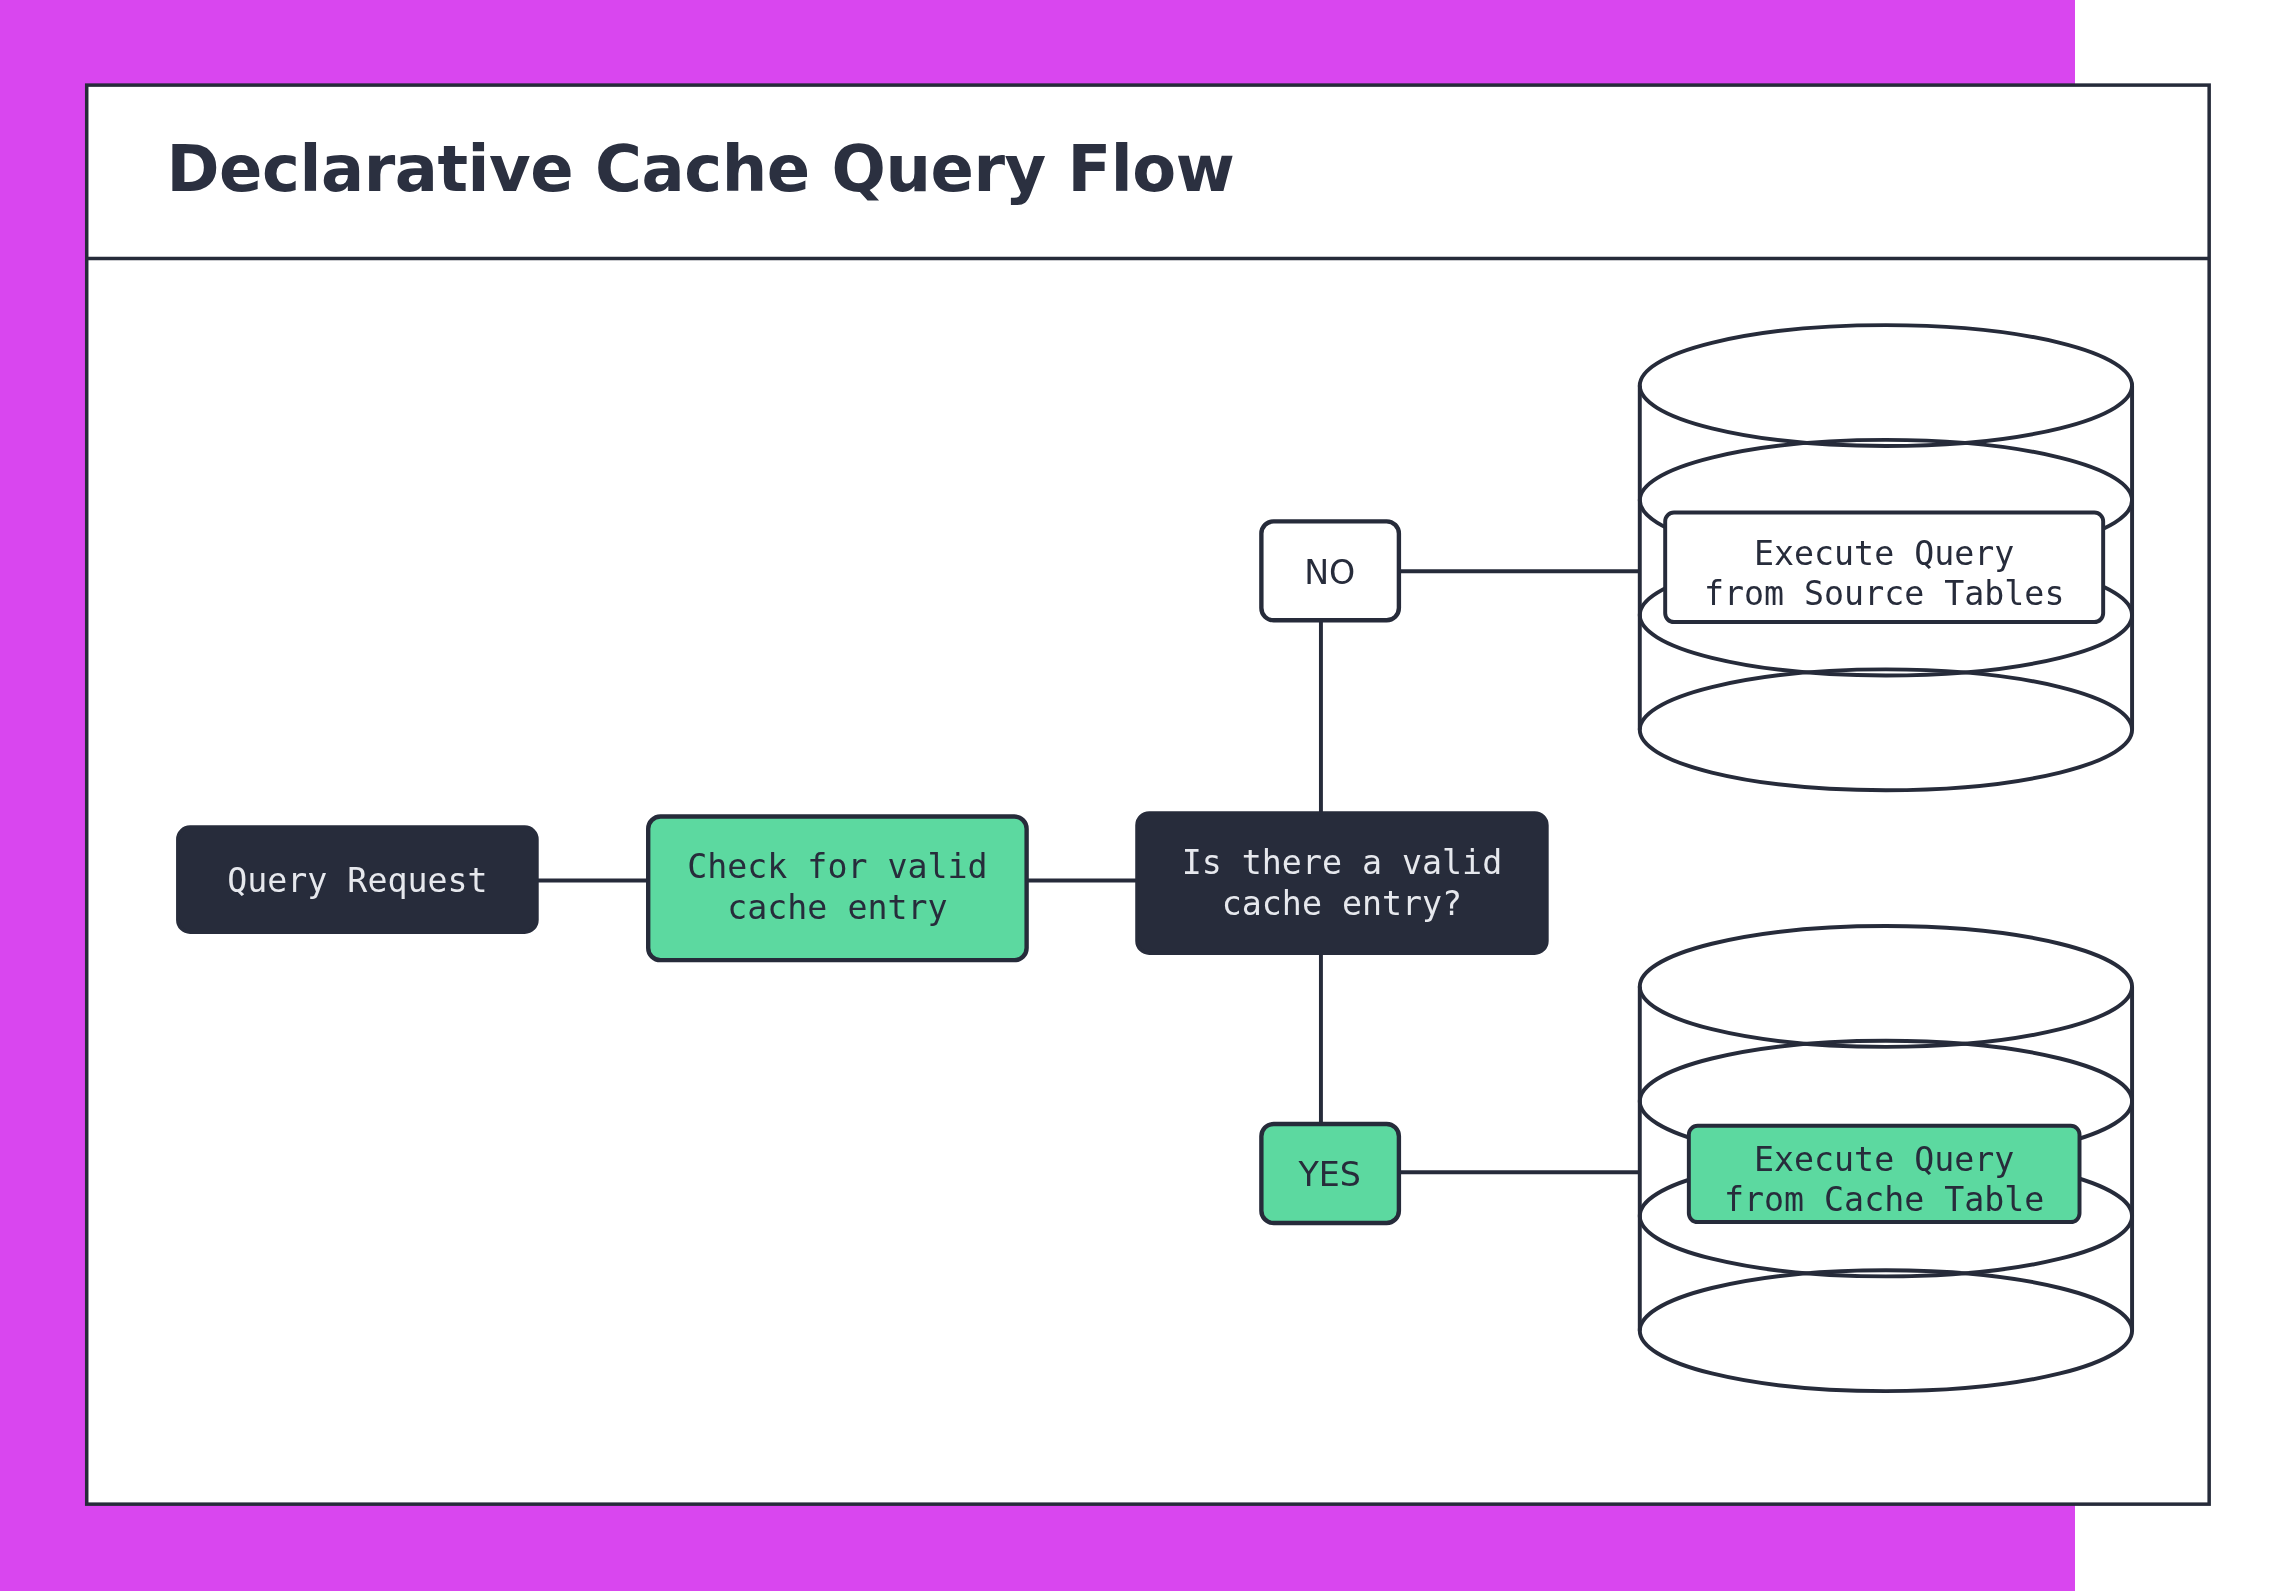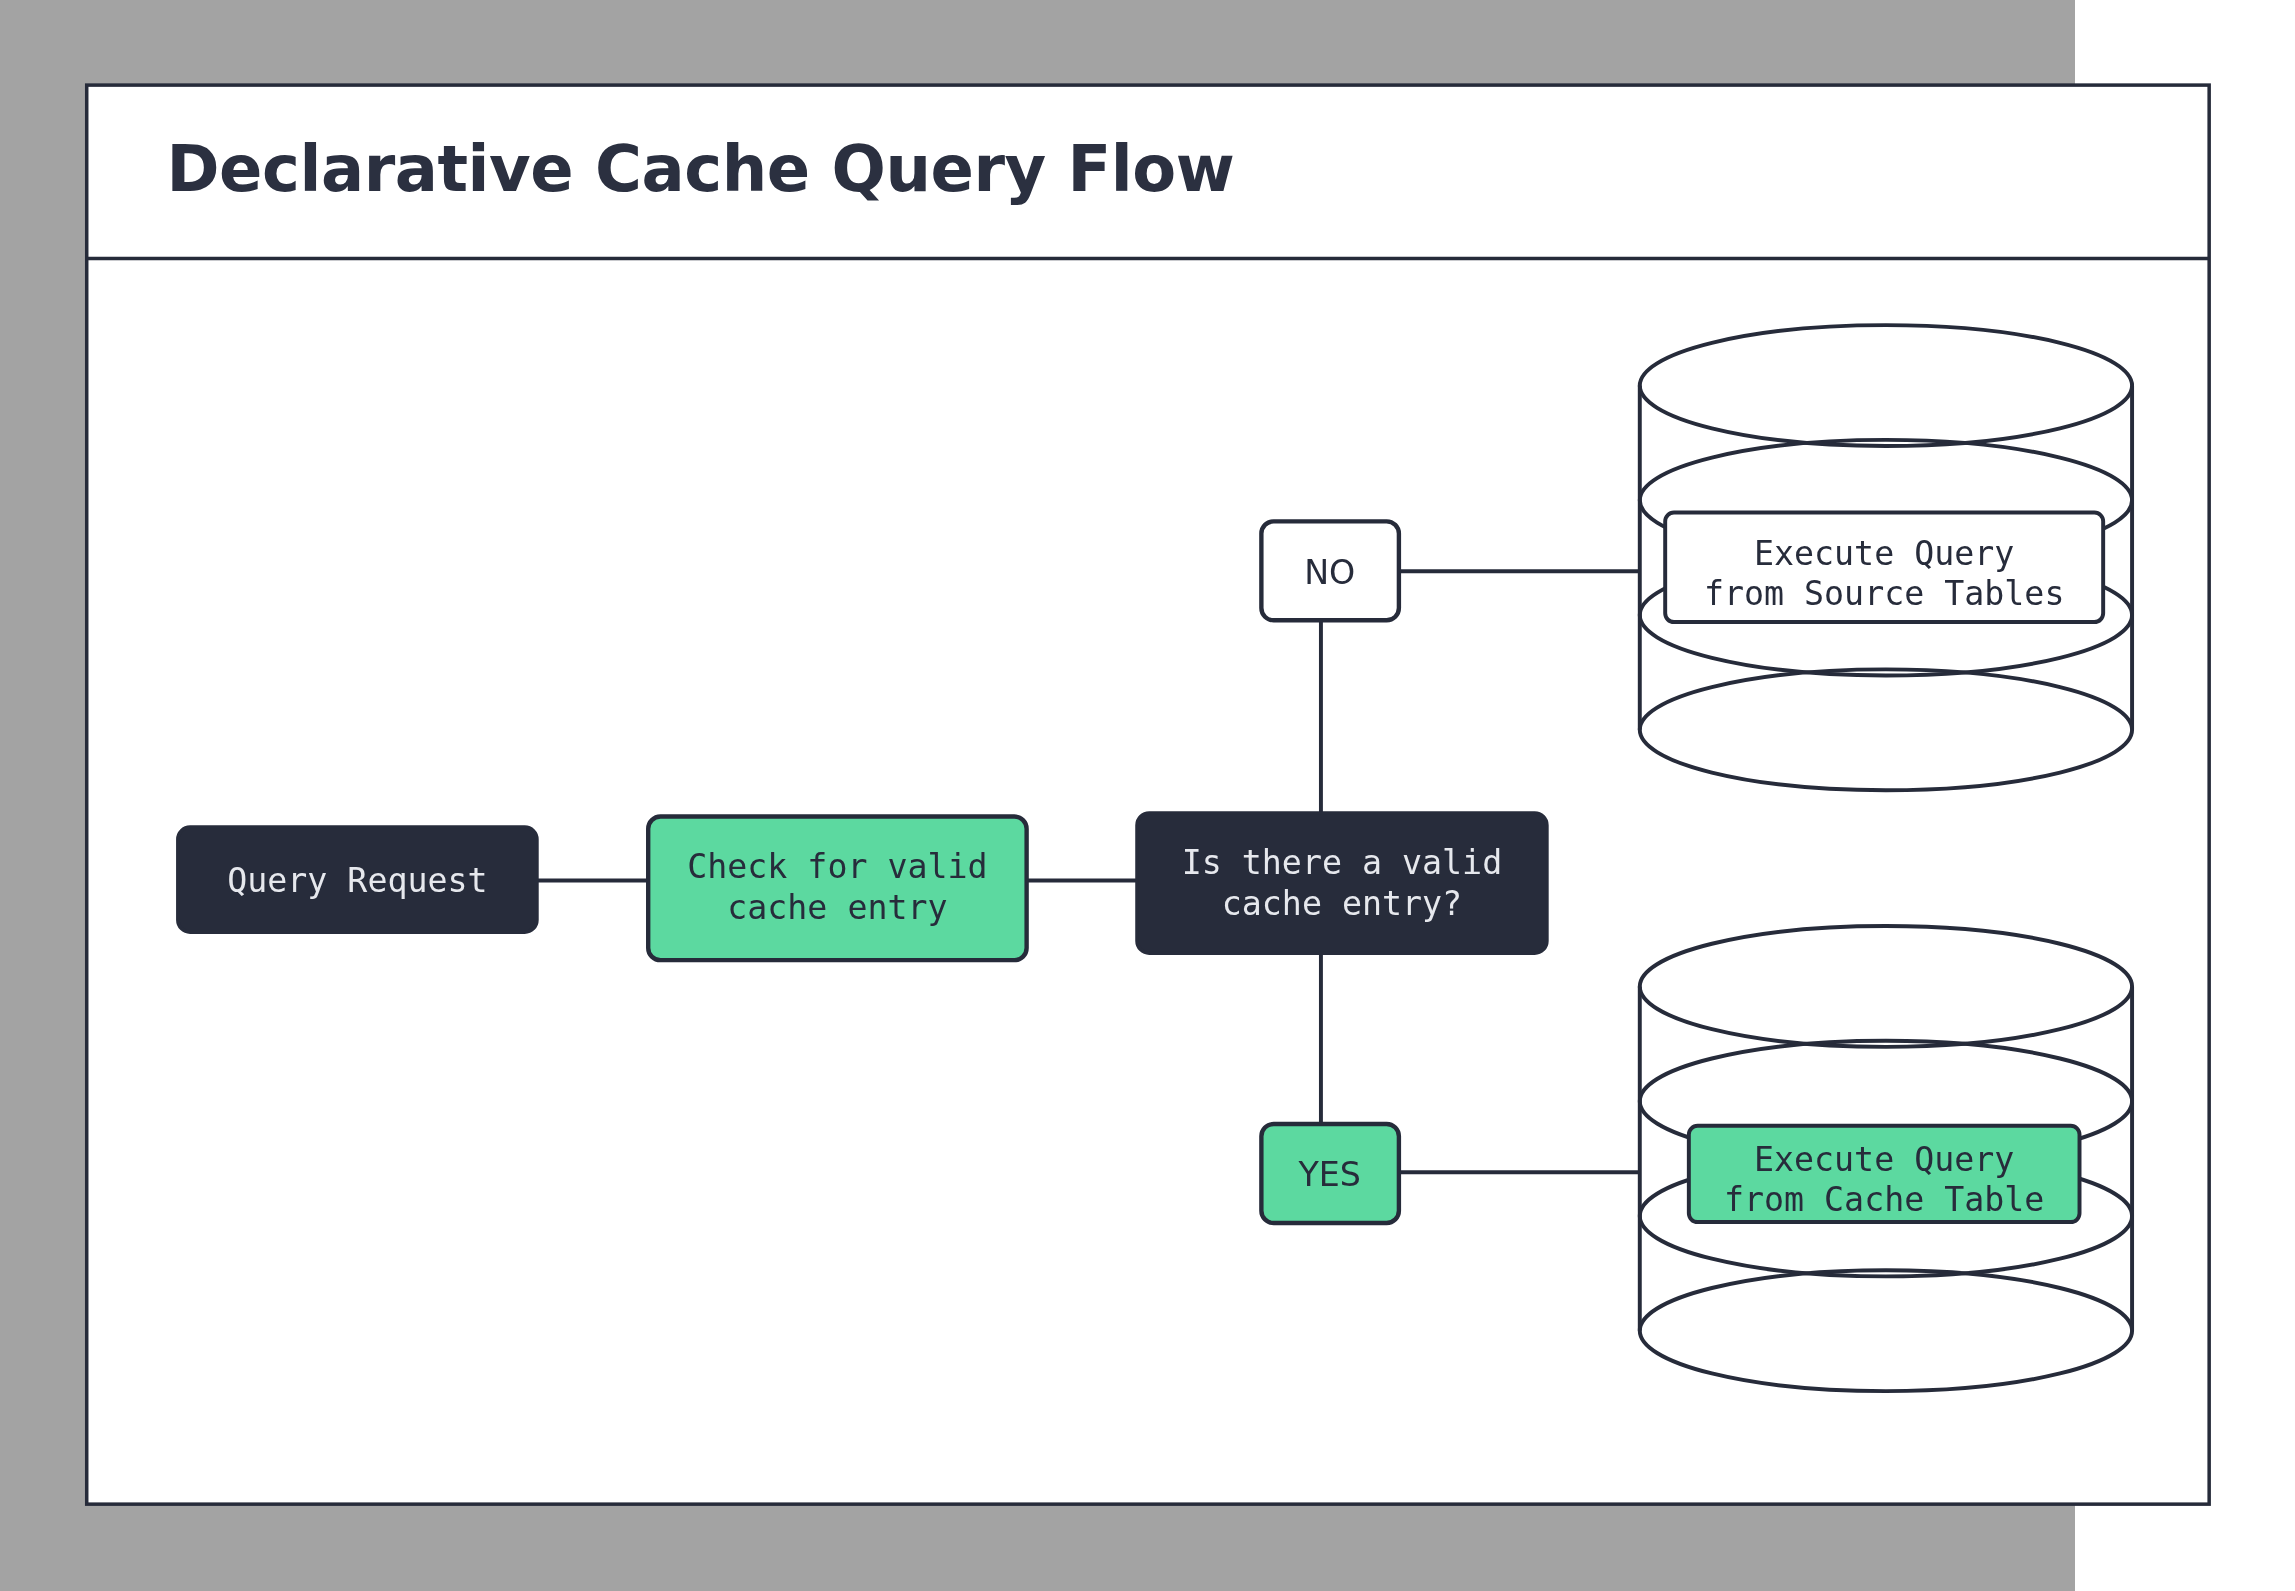--- a/index.html
+++ b/index.html
@@ -10,21 +10,21 @@
   body {
     width: 2295px;
     height: 1591px;
     font-family: "DejaVu Sans", sans-serif;
     overflow: hidden;
   }
   #stage {
     position: relative;
     width: 2075px;
     height: 1591px;
-    background: #a3a3a3;
+    background: #d946ef;
     text-align: right;
   }
   #diagram-svg {
     position: absolute;
     left: 0;
     top: 0;
     width: 2295px;
     height: 1591px;
     display: block;
   }

